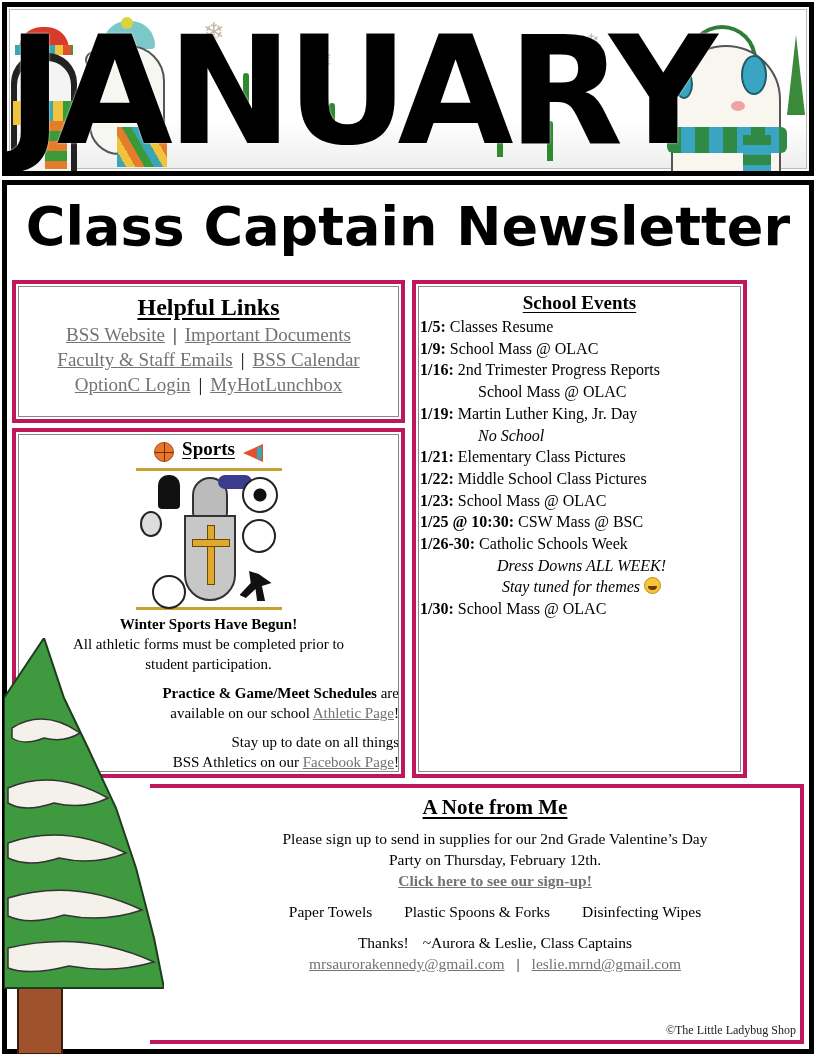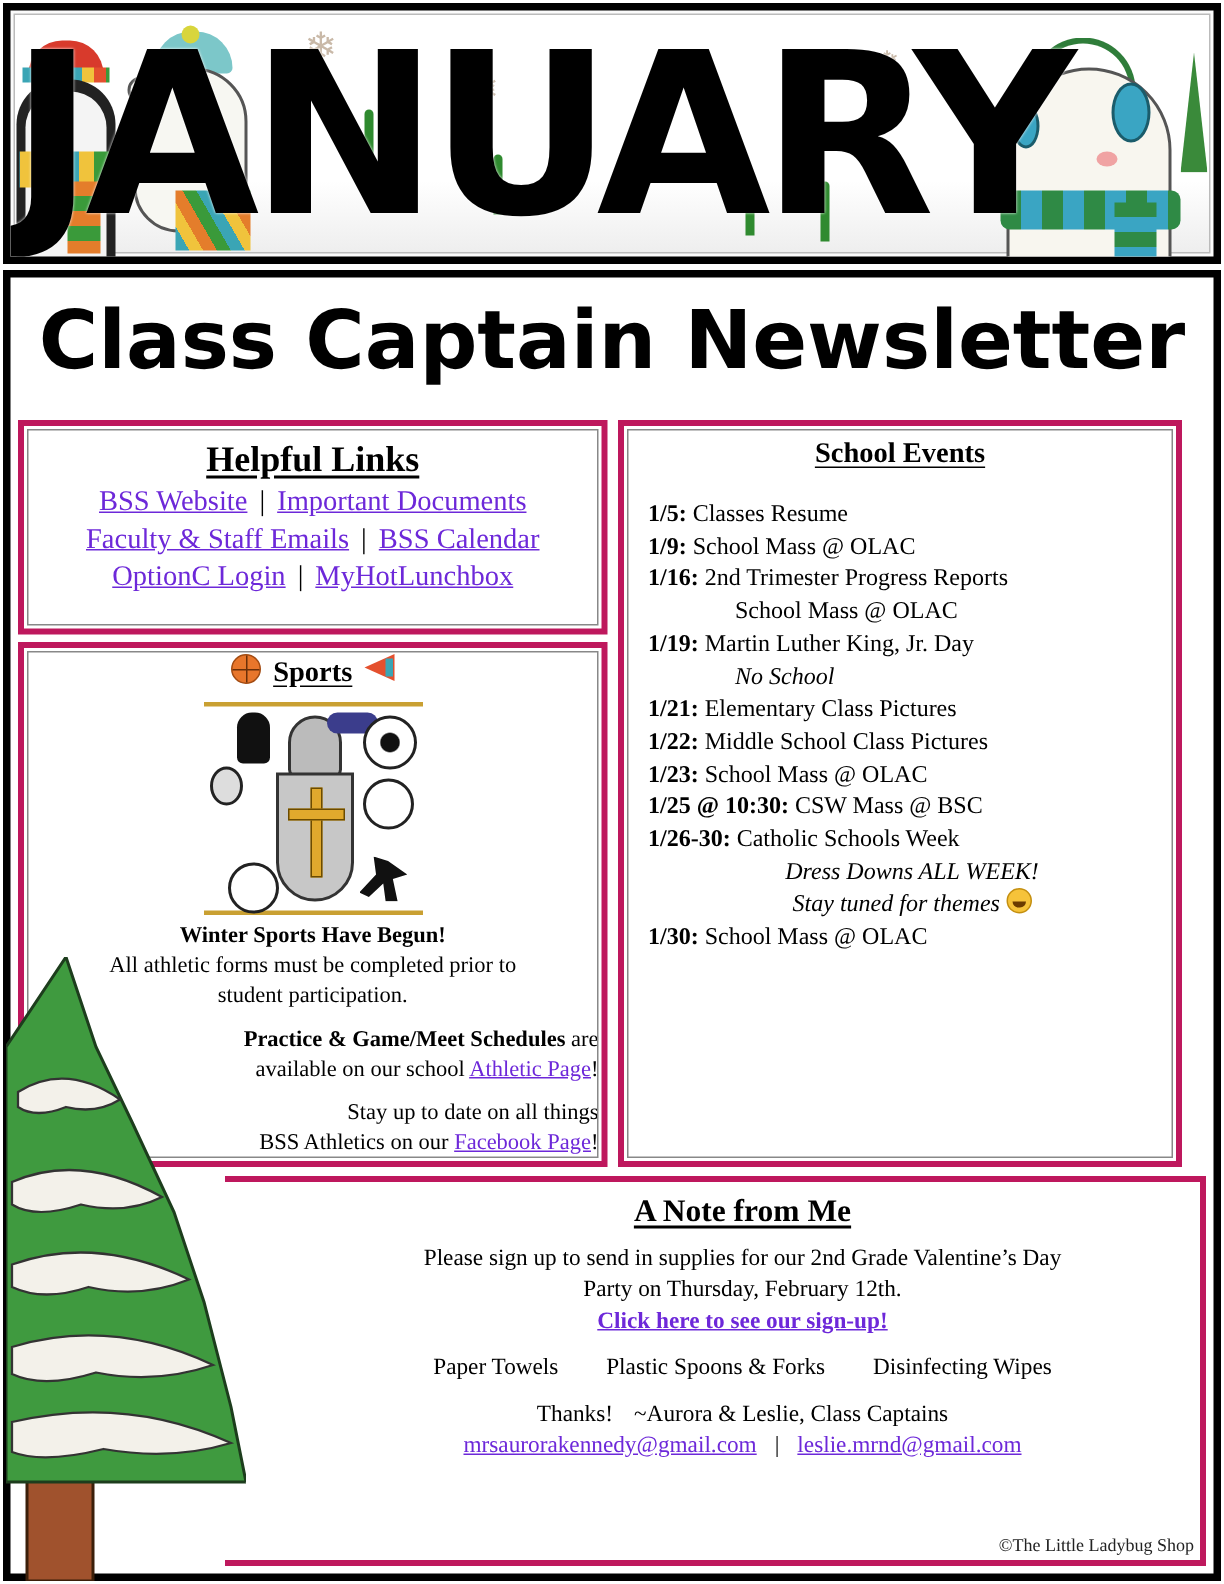--- a/index.html
+++ b/index.html
@@ -32,33 +32,33 @@
     font-size: 54px; font-weight: bold; letter-spacing: 0px; line-height: 70px;
   }
 
   .box {
     position: absolute; border: 4px solid #be185d; background: #fff; font-family: Liberation Serif, serif;
   }
   .box .inner-line { position: absolute; inset: 2px; border: 1px solid #888; pointer-events: none; }
 
   .box-links { left: 12px; top: 280px; width: 393px; height: 143px; }
   .box-sports { left: 12px; top: 428px; width: 393px; height: 350px; }
-  .box-events { left: 412px; top: 280px; width: 376px; height: 498px; }
+  .box-events { left: 412px; top: 280px; width: 335px; height: 498px; }
   .box-note { left: 150px; top: 784px; width: 654px; height: 260px; border-left: none; }
 
   .section-title {
     text-align: center; font-weight: bold; text-decoration: underline;
     text-underline-offset: 3px;
   }
   .links-title { font-size: 24px; margin-top: 8px; line-height: 30px; }
   .links-body { text-align: center; font-size: 19px; line-height: 25px; }
-  a, .link { color: #6d28d9; text-decoration: underline; }
+  a, .link { color: #737373; text-decoration: underline; }
   .sep { color: #000; margin: 0 8px; }
 
-  .sports-title { font-size: 19px; margin-top: 4px; line-height: 26px; display: flex; justify-content: center; align-items: flex-start; gap: 8px; }
+  .sports-title { font-size: 19px; margin-top: 4px; line-height: 26px; display: flex; justify-content: center; align-items: flex-end; gap: 8px; }
   .ball-icon { display: inline-block; width: 20px; height: 20px; border-radius: 50%; background: #e8762b; border: 1px solid #a24b12; position: relative; }
   .ball-icon::before { content: ""; position: absolute; left: 9px; top: 0; width: 1px; height: 18px; background: #6a2f08; }
   .ball-icon::after { content: ""; position: absolute; left: 0; top: 9px; width: 18px; height: 1px; background: #6a2f08; }
   .megaphone-icon { display: inline-block; width: 0; height: 0; border-top: 9px solid transparent; border-bottom: 9px solid transparent; border-right: 20px solid #e4502e; position: relative; }
   .megaphone-icon::after { content:""; position:absolute; left: 14px; top: -6px; width: 5px; height: 12px; background: #3aa5b5; }
 
   .crest {
     margin: 6px auto 0; width: 146px; height: 142px; position: relative;
     border-top: 3px solid #c9a032; border-bottom: 3px solid #c9a032;
   }
@@ -72,21 +72,21 @@
   .basket { left: 106px; top: 48px; width: 34px; height: 34px; }
   .volley { left: 16px; top: 104px; width: 34px; height: 34px; }
   .tennis { left: 4px; top: 40px; width: 22px; height: 26px; border-radius: 50%; background: #ddd; }
   .cheer { position: absolute; left: 22px; top: 4px; width: 22px; height: 34px; background: #111; border-radius: 10px 10px 4px 4px; }
   .runner { position: absolute; left: 104px; top: 100px; width: 32px; height: 30px; background: #111; clip-path: polygon(30% 0, 60% 10%, 100% 40%, 70% 50%, 80% 100%, 55% 100%, 50% 60%, 20% 90%, 0 80%, 35% 40%); }
 
   .sports-text { text-align: center; font-size: 15px; line-height: 20px; }
   .sports-right { text-align: right; font-size: 15px; line-height: 20px; padding-right: 2px; }
 
   .events-title { font-size: 19px; margin-top: 6px; line-height: 26px; }
-  .events-list { padding-left: 16px; font-size: 16px; line-height: 21.7px; margin-top: 16px; }
+  .events-list { padding-left: 4px; font-size: 16px; line-height: 21.7px; }
   .ev-line { white-space: nowrap; }
   .ev-date { font-weight: bold; }
   .ev-indent { padding-left: 58px; }
   .ev-italic { font-style: italic; }
   .ev-center { text-align: center; font-style: italic; }
   .smiley-icon { display: inline-block; width: 17px; height: 17px; border-radius: 50%; background: #f6c33a; border: 1px solid #c48f10; vertical-align: -2px; position: relative; }
   .smiley-icon::after { content:""; position:absolute; left: 3px; top: 8px; width: 9px; height: 4px; background:#6b3b00; border-radius: 0 0 6px 6px; }
 
   .note-title { font-size: 21px; margin-top: 4px; line-height: 30px; }
   .note-body { text-align: center; font-size: 15.5px; line-height: 21px; padding-left: 40px; }

